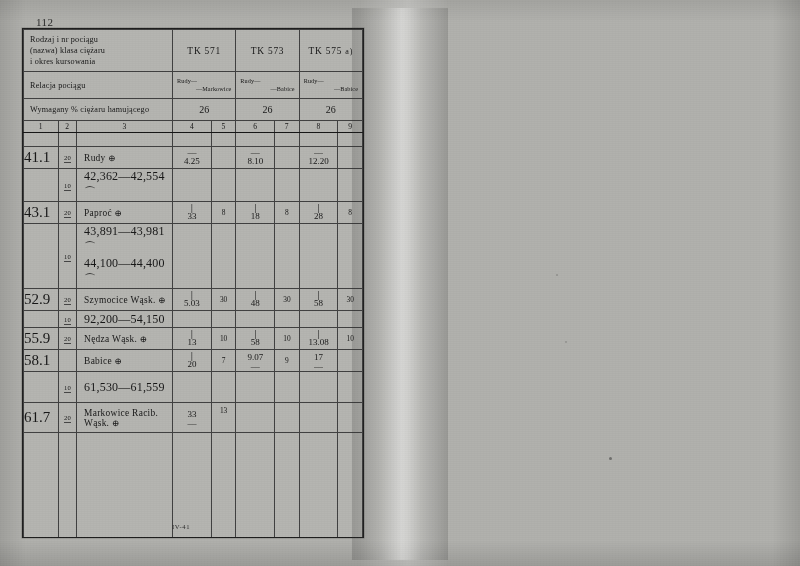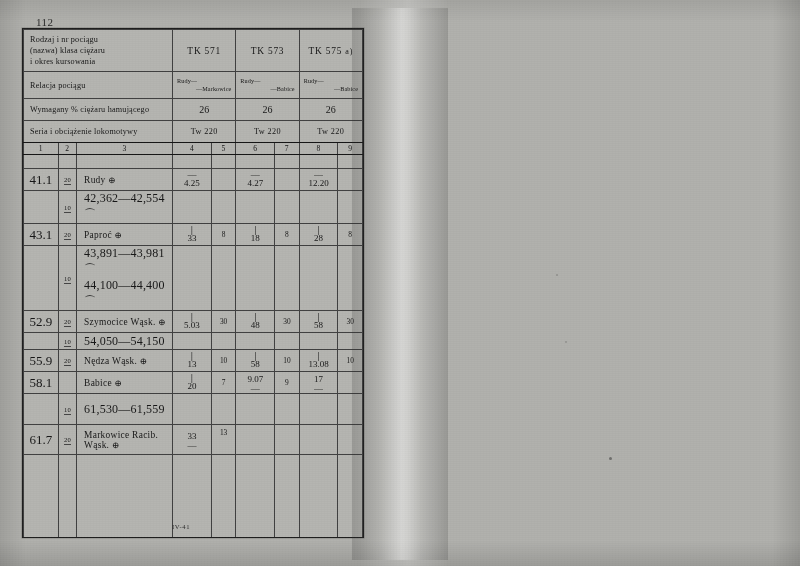--- a/index.html
+++ b/index.html
@@ -122,21 +122,21 @@
 
   
   .colnum td {
     text-align: center;
     font-size: 7.6px;
     height: 11px;
     letter-spacing: .3px;
   }
 
   
-  .km      { text-align:center; font-size: 13px; }
+  .km      { font-size: 15px; }
   .pct     { text-align:center; font-size: 6.6px; text-decoration: none; }
   .pct u   { text-decoration: none; border-bottom: .8px solid #444; padding-bottom:1px;}
   .stn     { padding-left: 7px !important; font-size: 9.4px; font-weight: bold; letter-spacing:.3px; }
   .stn .cross { font-weight: normal; font-size: 9px; }
   .grade   { padding-left: 7px !important; font-size: 12px; letter-spacing:.2px; }
 
   
   .tc { text-align:center; font-size: 9px; font-weight: bold; line-height: 9px; position: relative; }
   .tc .mk {
     display:block; font-weight: normal; font-size: 9px;
@@ -217,26 +217,20 @@
             </td>
           </tr>
 
           <tr style="height:22px">
             <td class="hdr-label" colspan="3">Wymagany % ciężaru hamującego</td>
             <td class="ctr vthick" colspan="2">26</td>
             <td class="ctr vthick" colspan="2">26</td>
             <td class="ctr vthick" colspan="2">26</td>
           </tr>
 
-          <tr style="height:22px" class="hthick">
-            <td class="hdr-label hthick" colspan="3">Seria i obciążenie lokomotywy</td>
-            <td class="ctr-s vthick hthick" colspan="2">Tw 220</td>
-            <td class="ctr-s vthick hthick" colspan="2">Tw 220</td>
-            <td class="ctr-s vthick hthick" colspan="2">Tw 220</td>
-          </tr>
 
           <tr class="colnum hthick">
             <td class="hthick">1</td>
             <td class="hthick">2</td>
             <td class="hthick">3</td>
             <td class="hthick vthick">4</td>
             <td class="hthick">5</td>
             <td class="hthick vthick">6</td>
             <td class="hthick">7</td>
             <td class="hthick vthick">8</td>
@@ -262,21 +256,21 @@
               <span>Rudy</span>
               <span class="cross">⊕</span>
             </td>
             <td class="vthick tc">
               <span class="mk">—</span>
               <span class="num">4.25</span>
             </td>
             <td class="min"></td>
             <td class="vthick tc">
               <span class="mk">—</span>
-              <span class="num">4.27</span>
+              <span class="num">8.10</span>
             </td>
             <td class="min"></td>
             <td class="vthick tc">
               <span class="mk">—</span>
               <span class="num">12.20</span>
             </td>
             <td class="min"></td>
           </tr>
 
           <tr style="height:17px">
@@ -350,21 +344,21 @@
             <td class="vthick tc">
               <span class="vl">|</span>
               <span class="num">58</span>
             </td>
             <td class="min">30</td>
           </tr>
 
           <tr style="height:17px">
             <td class="km"></td>
             <td class="pct"><u>10</u></td>
-            <td class="grade">54,050—54,150</td>
+            <td class="grade">92,200—54,150</td>
             <td class="vthick"></td>
               <td></td>
             <td class="vthick"></td>
               <td></td>
             <td class="vthick"></td>
               <td></td>
           </tr>
 
           <tr style="height:22px">
             <td class="km">55.9</td>

